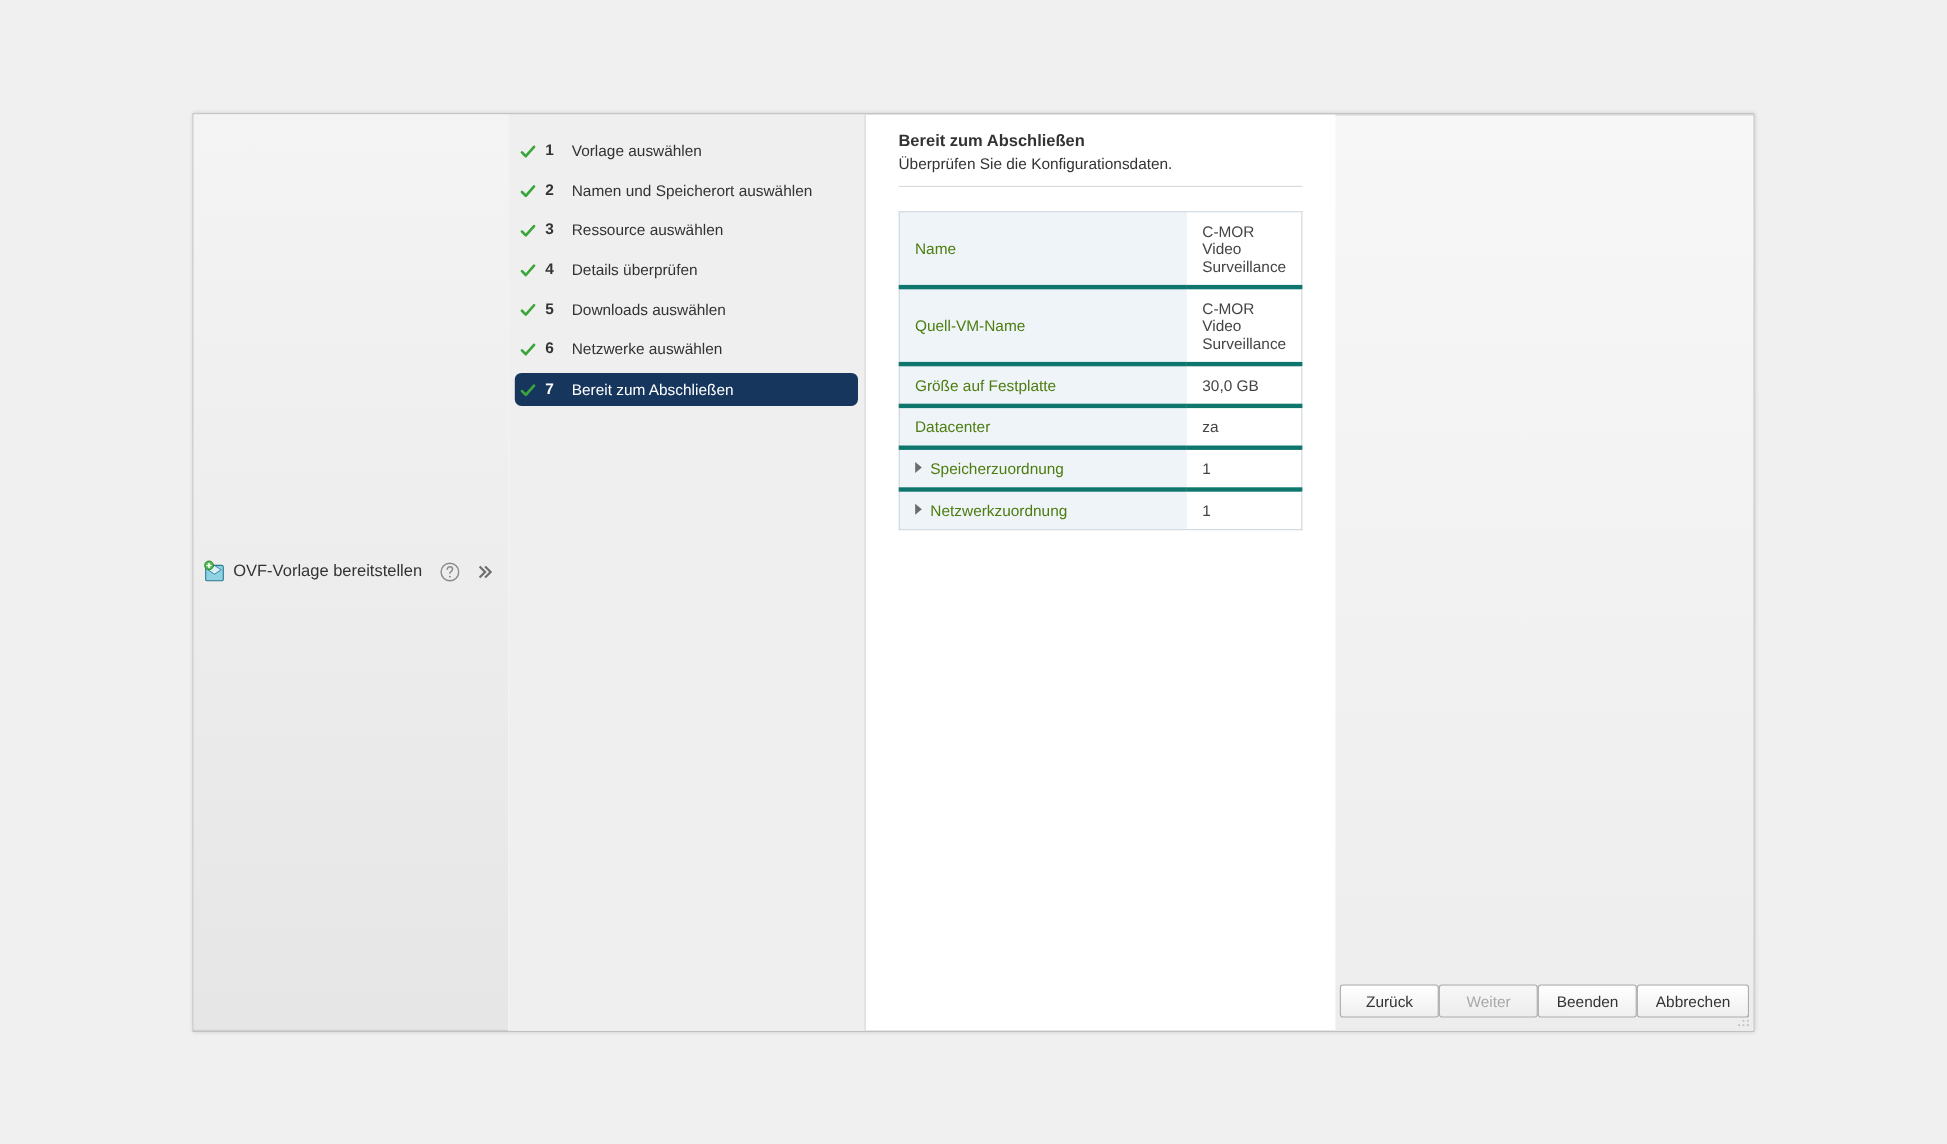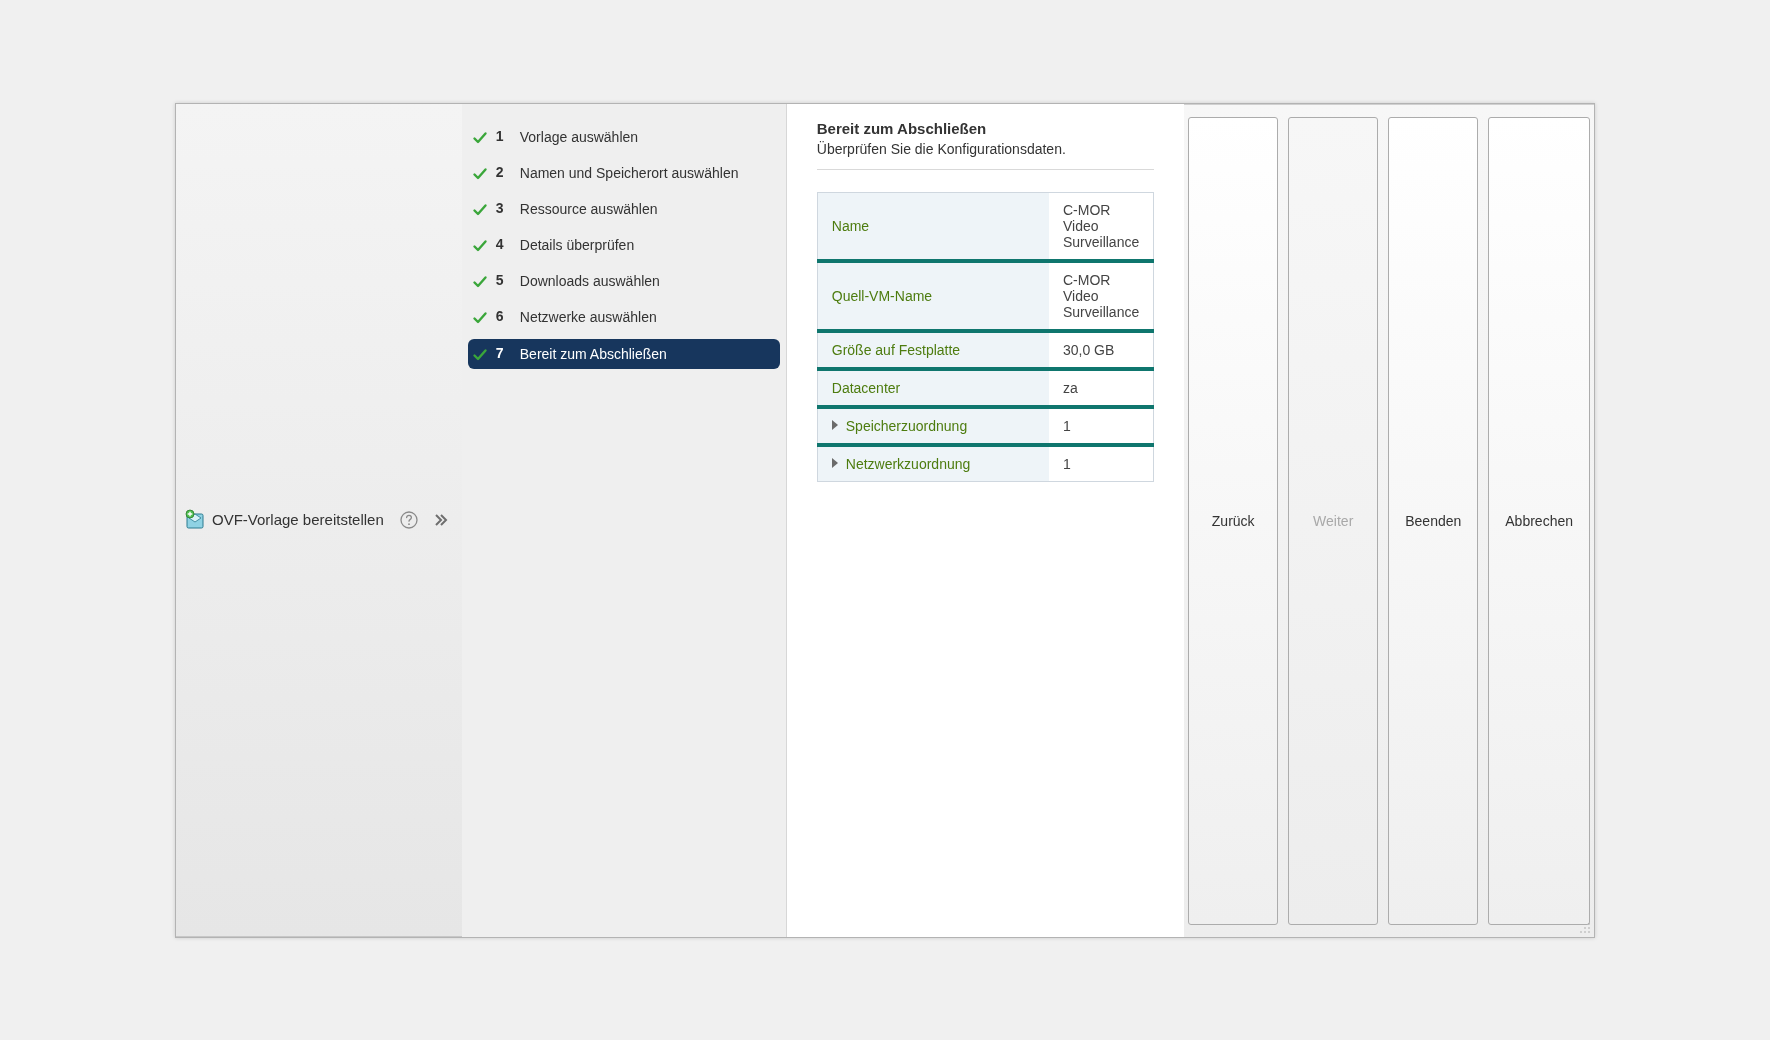--- a/index.html
+++ b/index.html
@@ -115,22 +115,23 @@
     margin-right:8px;
     vertical-align:1px;
   }
   
   .footer{
     border-top:1px solid #d0d0d0;
     background:linear-gradient(#f7f7f7,#ededed);
     padding:12px 4px;
     display:flex;
     justify-content:flex-end;
-    gap:10px;
+    gap:0;
     position:relative;
+    align-items:flex-end;
   }
   .footer .resize{
     position:absolute;right:2px;bottom:2px;
     width:14px;height:14px;
     opacity:0.5;
   }
   .footer .resize svg{display:block;}
   .btn{
     min-width:90px;
     padding:6px 16px;

